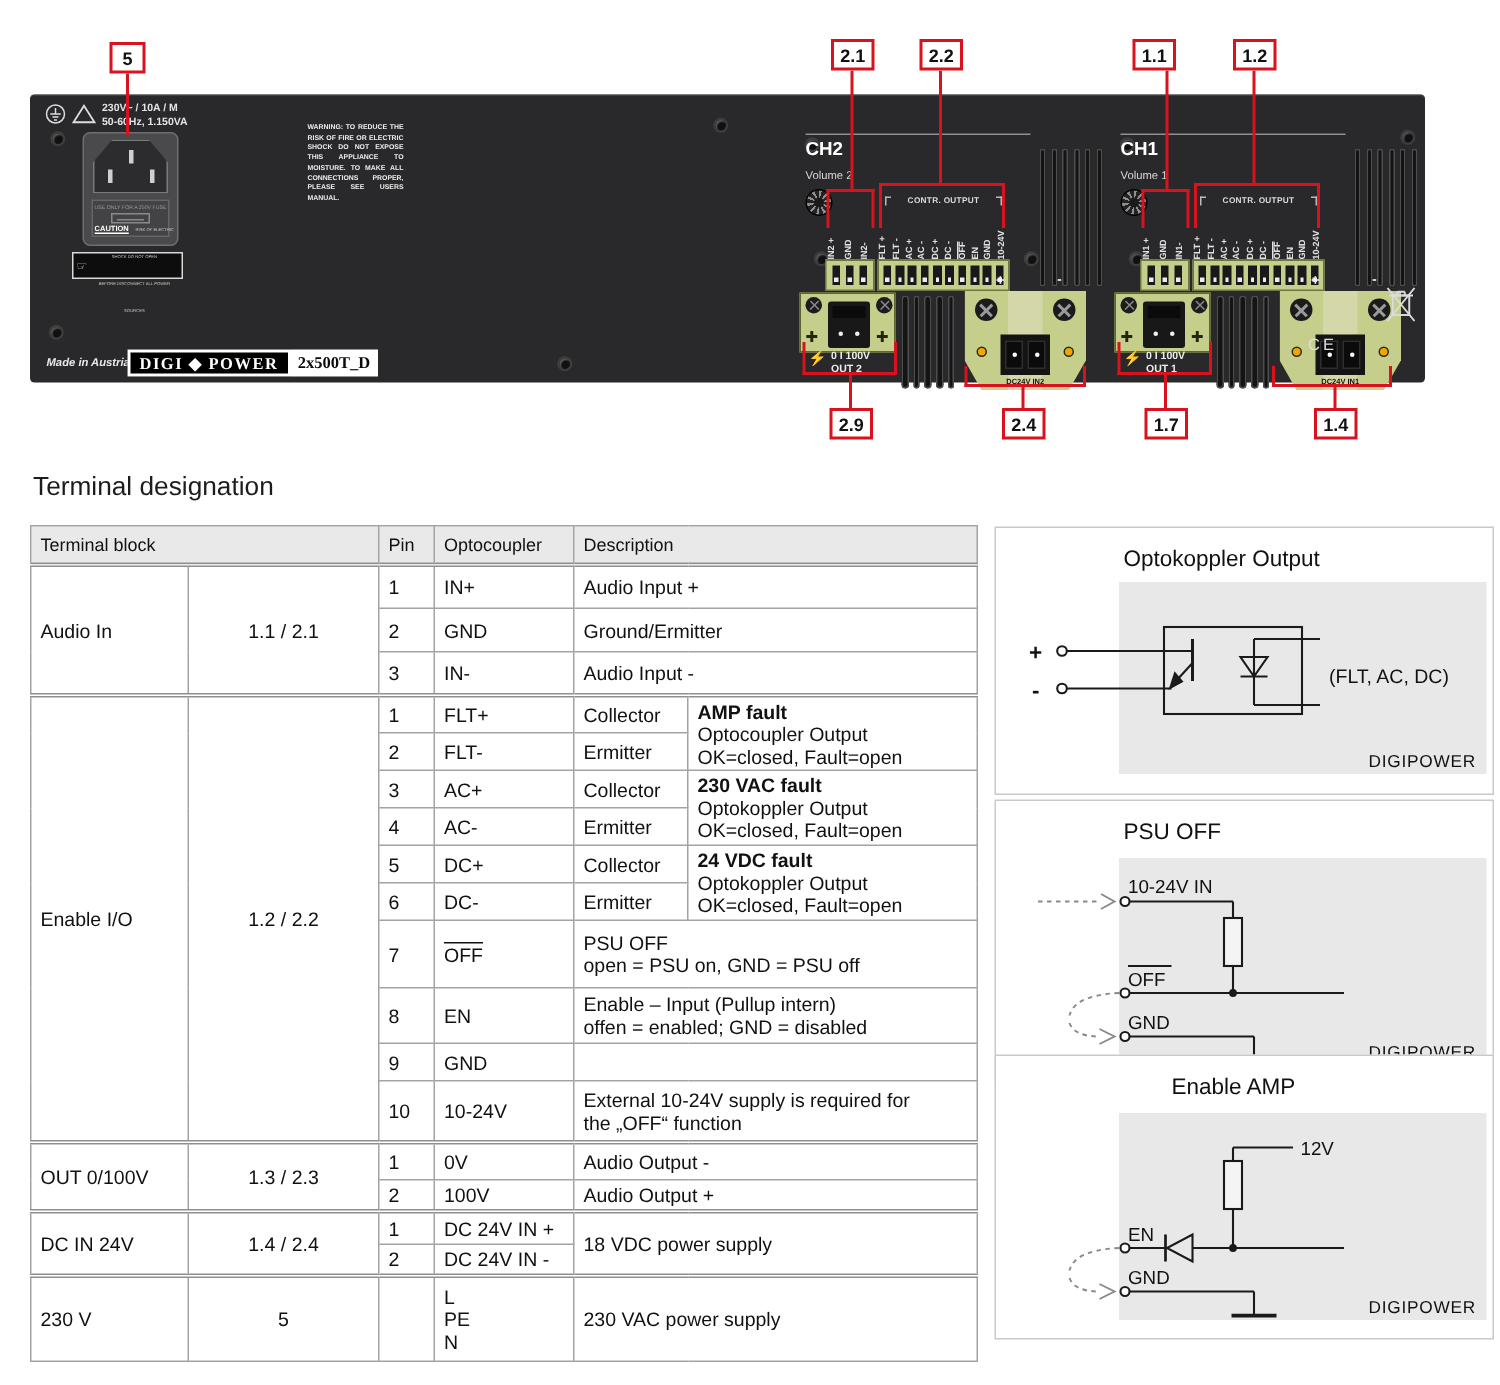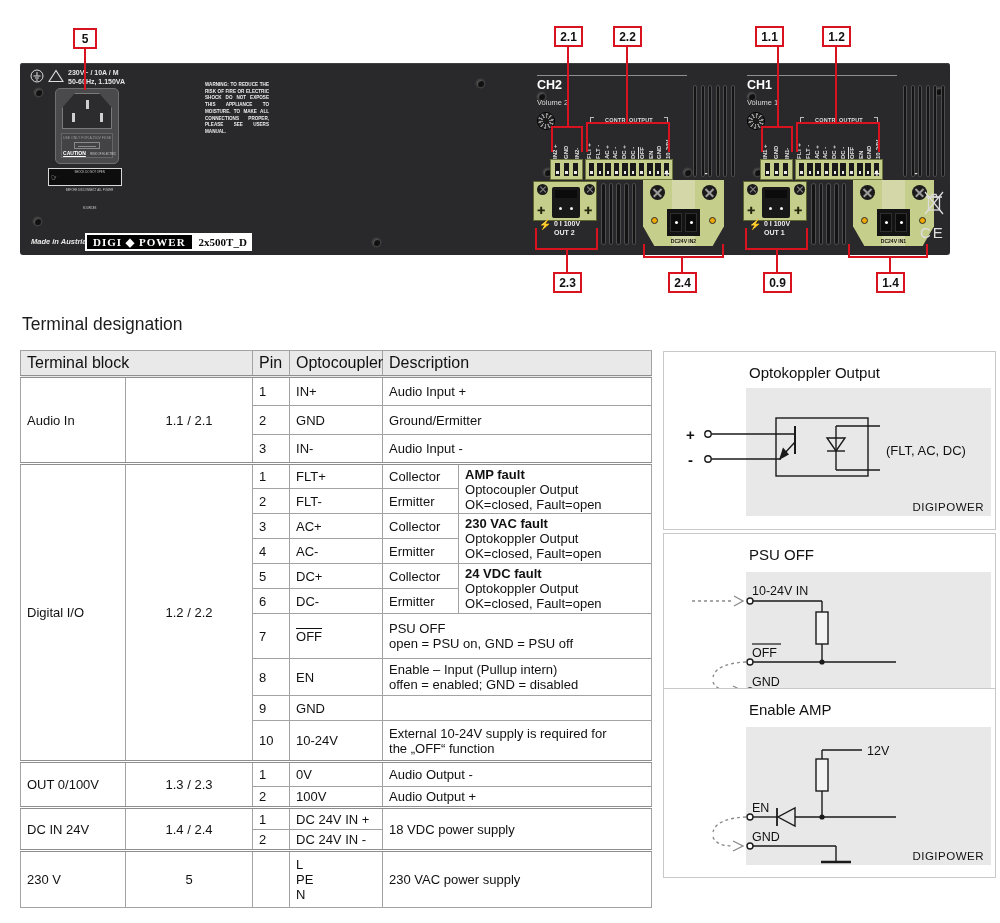--- a/index.html
+++ b/index.html
@@ -40,24 +40,24 @@
   .warn { position:absolute; left:185px; top:19px; width:64px; color:#ededed;
           font-size:4.6px; line-height:6.7px; font-weight:bold; text-align:justify; }
   .madein { position:absolute; left:11px; top:174px; color:#e8e8e8; font-style:italic;
             font-weight:bold; font-size:7.5px; }
   .badge { position:absolute; left:65px; top:170px; height:18px; display:flex; }
   .b1 { background:#000; border:2px solid #fff; color:#fff; display:flex; align-items:center;
         font-family:"Liberation Serif", serif; font-weight:bold; font-size:11px; padding:0 6px; letter-spacing:1px; }
   .b2 { background:#fff; color:#0a0a0a; display:flex; align-items:center;
         font-family:"Liberation Serif", serif; font-weight:bold; font-size:11px; padding:0 5px; }
   .weee { position:absolute; left:903px; top:126px; }
-  .cemark { position:absolute; left:900px; top:161px; color:#dedede; font-size:15px; letter-spacing:2px; }
+  .cemark { position:absolute; left:852px; top:161px; color:#dedede; font-size:11px; letter-spacing:2px; }
 
   
-  .ch { position:absolute; top:0; width:215px; height:140px; }
+  .ch { position:absolute; top:14px; width:215px; height:140px; }
   .ch2 { left:517px; } .ch1 { left:727px; }
   .chline { position:absolute; left:0; top:12px; width:150px; height:1px; background:#8f8f8f; }
   .chtitle { position:absolute; left:0; top:15px; color:#fff; font-weight:bold; font-size:12.5px; }
   .chvol { position:absolute; left:0; top:35px; color:#d8d8d8; font-size:7.5px; }
   .knob { position:absolute; left:1px; top:50px; width:16px; height:16px; border-radius:50%;
           background:radial-gradient(circle, #1a1a1a 0 3px, transparent 3.5px),
                      repeating-conic-gradient(#8f8f8f 0deg 14deg, #232323 14deg 36deg);
           box-shadow:0 0 0 1px #000; }
   .vlabels { position:absolute; top:62px; height:34px; display:flex; }
   .vlabels.au { left:13px; width:33px; }
@@ -129,32 +129,32 @@
   .b21{left:551px;top:126px;width:32px;height:26px} .b22{left:586px;top:122px;width:84px;height:30px}
   .b11{left:761px;top:126px;width:32px;height:26px} .b12{left:796px;top:122px;width:84px;height:30px}
   .b23{left:535px;top:228px;width:63px;height:22px} .b24{left:643px;top:244px;width:81px;height:14px}
   .b13{left:745px;top:228px;width:63px;height:22px} .b14{left:848px;top:244px;width:80px;height:14px}
 
   
   .stitle { position:absolute; left:22px; top:314px; font-size:17.5px; color:#1c1c1c; }
   .ttable { position:absolute; left:20px; top:350px; width:631px; border-collapse:collapse;
             table-layout:fixed; font-size:13px; color:#111; }
   .ttable td { border:1px solid #a3a3a3; padding:1px 6px; vertical-align:middle; }
-  .ttable thead td { background:#e9e9e9; height:26px; font-size:16px; }
+  .ttable thead td { background:#e9e9e9; height:26px; font-size:12px; }
   .gs td { border-top:3px double #8f8f8f; }
   .ctr { text-align:center; }
   .nt { font-weight:bold; }
   .ovl { text-decoration:overline; }
   .r21{height:21px}.r22{height:22px}.r25{height:25px}.r29{height:29px}
   .r37{height:37px}.r41{height:41px}.r45{height:45px}.r57{height:57px}
   .cw1{width:105px}.cw2{width:127px}.cw3{width:37px}.cw4{width:93px}.cw5{width:76px}.cw6{width:193px}
 
   
   .dbox { position:absolute; left:663px; width:333px; background:#fff; border:1px solid #c9c9c9; }
-  .dbox1 { top:351px; height:179px; } .dbox2 { top:533px; height:190px; } .dbox3 { top:688px; height:190px; }
+  .dbox1 { top:351px; height:179px; } .dbox2 { top:533px; height:190px; } .dbox3 { top:703px; height:190px;padding-left:32px; }
   .dtitle { margin:12px 0 0 85px; font-size:15px; color:#111; }
   .dsvg { position:absolute; left:0; top:34px; width:333px; }
   .dsvg text { font-family:"Liberation Sans", sans-serif; fill:#111; }
 </style>
 </head>
 <body>
 
 <div class="page">
 
   <div class="panel">
@@ -405,23 +405,23 @@
   <div class="br brt b12"></div>
   <div class="br brb b23"></div>
   <div class="br brb b24"></div>
   <div class="br brb b13"></div>
   <div class="br brb b14"></div>
   <div class="cobox co5">5</div>
   <div class="cobox co21">2.1</div>
   <div class="cobox co22">2.2</div>
   <div class="cobox co11">1.1</div>
   <div class="cobox co12">1.2</div>
-  <div class="cobox co23">2.3</div>
+  <div class="cobox co23">2.9</div>
   <div class="cobox co24">2.4</div>
-  <div class="cobox co13">0.9</div>
+  <div class="cobox co13">1.7</div>
   <div class="cobox co14">1.4</div>
 
   <div class="stitle">Terminal designation</div>
 
   <table class="ttable">
     <colgroup>
         <col class="cw1">
         <col class="cw2">
         <col class="cw3">
         <col class="cw4">
@@ -449,21 +449,21 @@
           <td>GND</td>
           <td colspan="2">Ground/Ermitter</td>
         </tr>
       <tr class="r29">
           <td>3</td>
           <td>IN-</td>
           <td colspan="2">Audio Input -</td>
         </tr>
 
       <tr class="r25 gs">
-        <td rowspan="10">Digital I/O</td>
+        <td rowspan="10">Enable I/O</td>
         <td rowspan="10" class="ctr">1.2 / 2.2</td>
         <td>1</td>
           <td>FLT+</td>
         <td>Collector</td>
         <td rowspan="2">
             <div class="nt">AMP fault</div>
             <div class="pre">Optocoupler Output
 OK=closed, Fault=open</div>
           </td>
       </tr>

